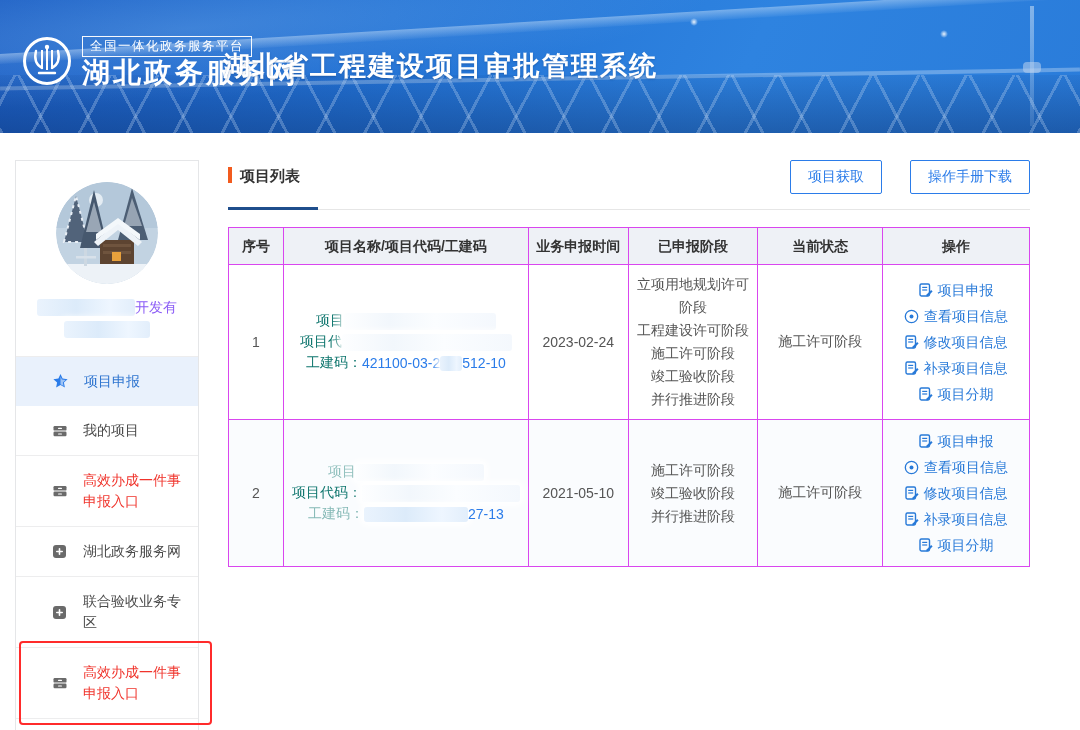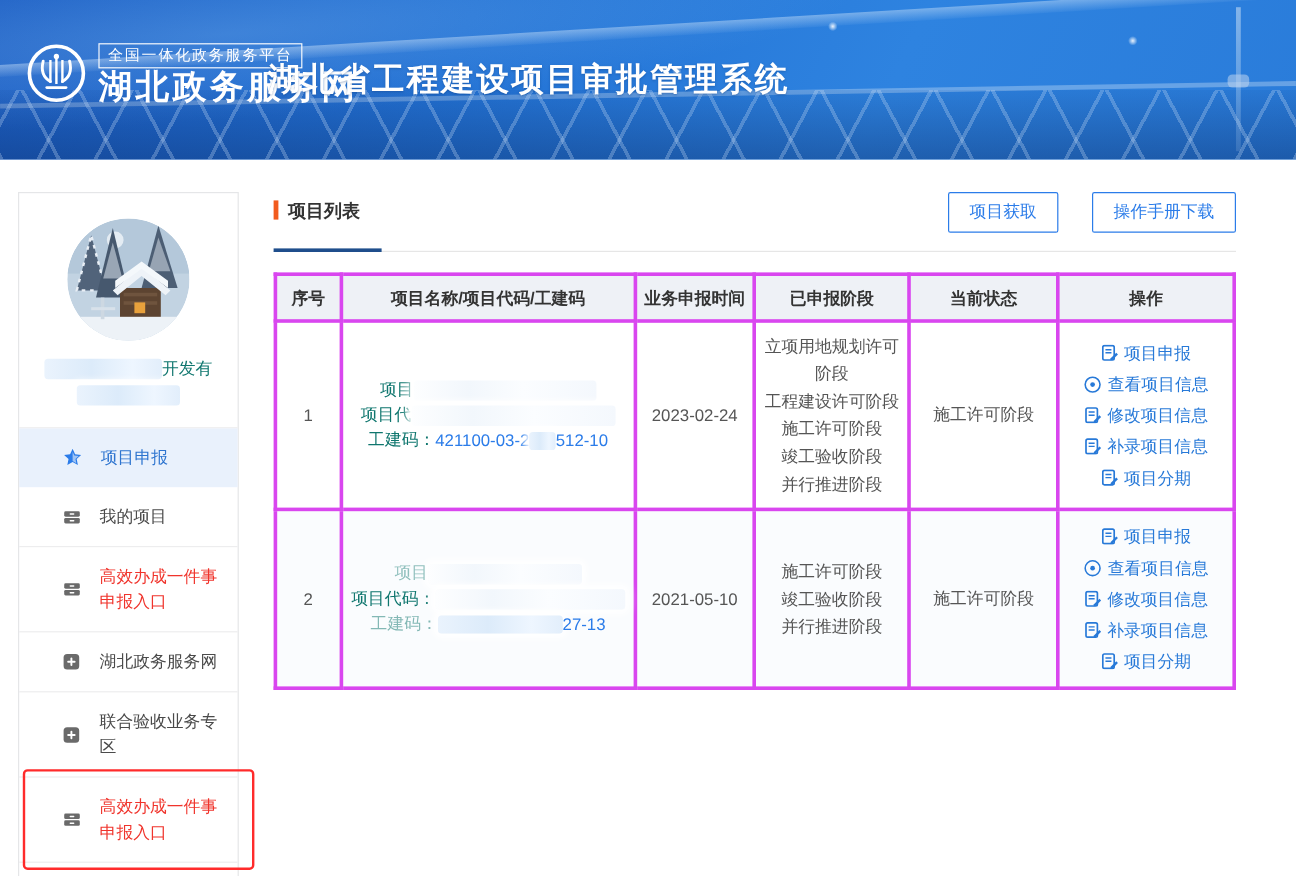--- a/index.html
+++ b/index.html
@@ -57,21 +57,21 @@
     text-shadow:0 1px 2px rgba(10,50,110,.35);
   }
 
   
   .sidebar {
     position:absolute; left:15px; top:160px; width:184px; height:640px;
     background:#fff; border:1px solid #e5e6e8;
   }
   .avatar { width:102px; height:102px; border-radius:50%; overflow:hidden;
     margin:21px auto 12px auto; display:block; }
-  .profile-name { text-align:center; color:#0f766e; font-size:14px; line-height:22px; padding:0 8px 16px; }
+  .profile-name { text-align:center; color:#8b5cf6; font-size:14px; line-height:22px; padding:0 8px 16px; }
   .name-line { display:flex; justify-content:center; align-items:center; height:22px; }
 
   .menu { border-top:1px solid #ededee; }
   .menu-item {
     position:relative; display:flex; align-items:center;
     padding:14px 10px 14px 36px; font-size:14px; color:#4a4a4a;
     border-bottom:1px solid #ededee; line-height:21px; cursor:pointer;
   }
   .menu-item .mi-icon { flex:0 0 16px; margin-right:15px; display:flex; align-items:center; }
   .menu-item.selected { background:#e9f1fc; color:#2d74cf; border-bottom:none; }
@@ -90,21 +90,21 @@
   .btn {
     border:1px solid #2b7ce9; color:#2b7ce9; background:#fff;
     font-size:14px; padding:7px 17px; margin-left:28px; border-radius:2px;
     cursor:pointer; font-family:inherit;
   }
   .title-underline { position:relative; margin-top:13px; height:3px; }
   .title-underline .gray { position:absolute; left:0; right:0; bottom:0; height:1px; background:#e6e6e6; }
   .title-underline .dark { position:absolute; left:0; bottom:0; width:90px; height:3px; background:#1f4e8c; }
 
   table.projects { border-collapse:collapse; width:802px; margin-top:17px; }
-  table.projects th, table.projects td { border:3px solid #d946ef; }
+  table.projects th, table.projects td { border:1px solid #d946ef; }
   table.projects th {
     background:#eef1f6; color:#333; font-size:14px; font-weight:bold;
     padding:8px 6px; line-height:20px;
   }
   table.projects td { font-size:14px; color:#555; text-align:center; vertical-align:middle; padding:8px 6px; }
   tr.row-1 td { height:150px; }
   tr.row-2 td { height:130px; background:#fafcfe; }
   .date-cell { color:#666; }
   .stages div { line-height:23px; }
   .name-lines { display:flex; flex-direction:column; align-items:center; }

